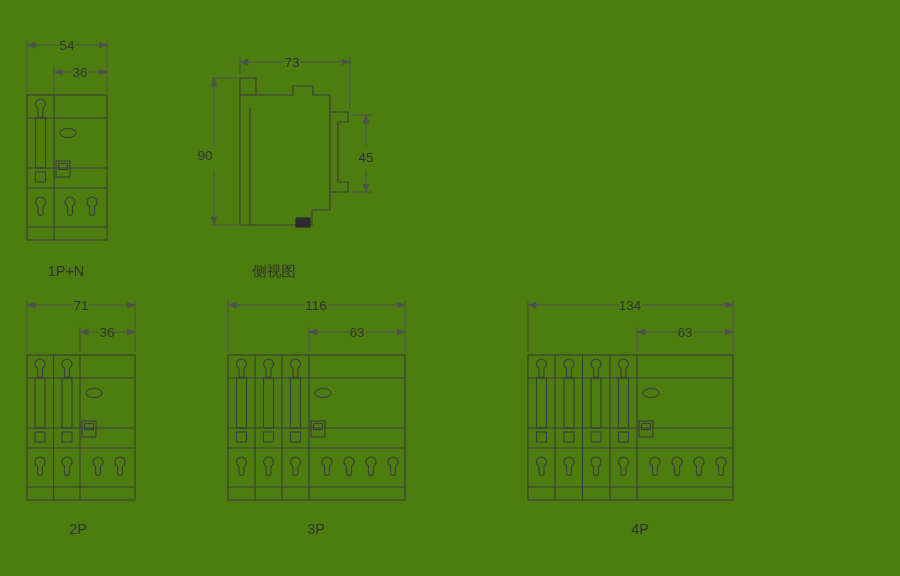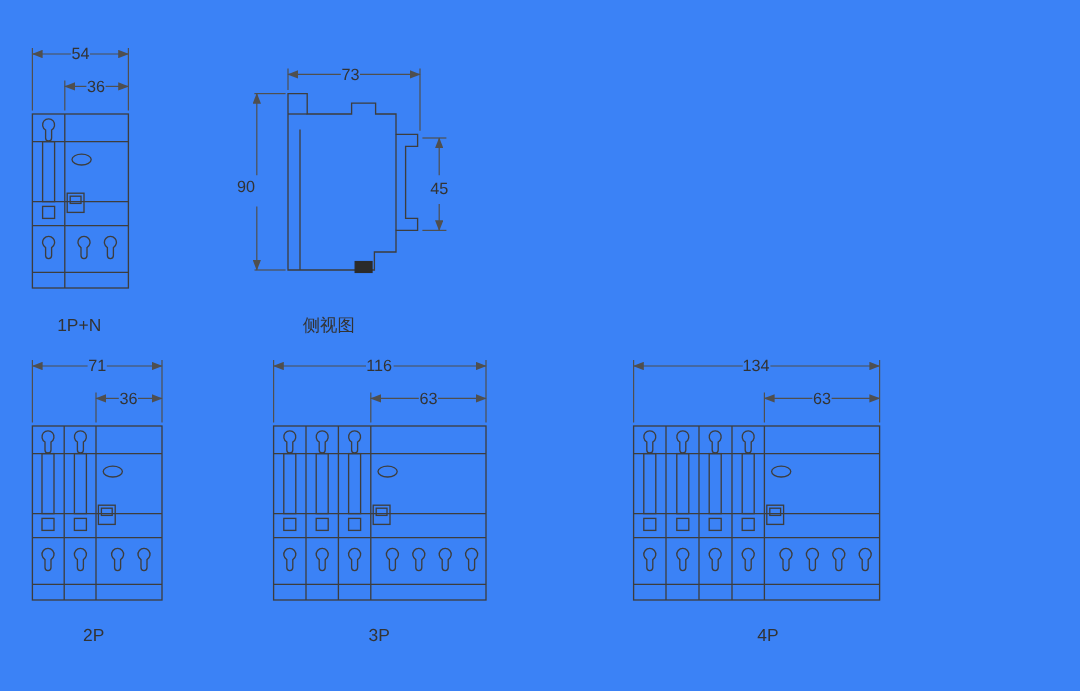--- a/index.html
+++ b/index.html
@@ -1,16 +1,16 @@
 <!DOCTYPE html>
 <html><head>
 <meta charset="utf-8">
 <style>
   html,body{margin:0;padding:0;background:#ffffff;}
-  .stage{position:relative;width:900px;height:576px;background:#3b82f6;overflow:hidden;
+  .stage{position:relative;width:900px;height:576px;background:#4d7c0f;overflow:hidden;
          font-family:"Liberation Sans",sans-serif;}
   #scene{display:block;}
   #scene line, #scene rect, #scene path, #scene ellipse{fill:none;stroke:#3d3d3d;stroke-width:1.1;}
   #scene line.dim, #scene line.ext{stroke:#4f4f4f;stroke-width:1;}
   #scene path.arrowhead{fill:#4f4f4f;stroke:none;}
   #scene rect.blk{fill:#2b2b2b;stroke:#2b2b2b;}
   #scene text{fill:#333333;stroke:none;font-size:13.5px;text-anchor:middle;
               font-family:"Liberation Sans",sans-serif;}
   #scene text.cap{font-size:14.5px;}
 </style>

